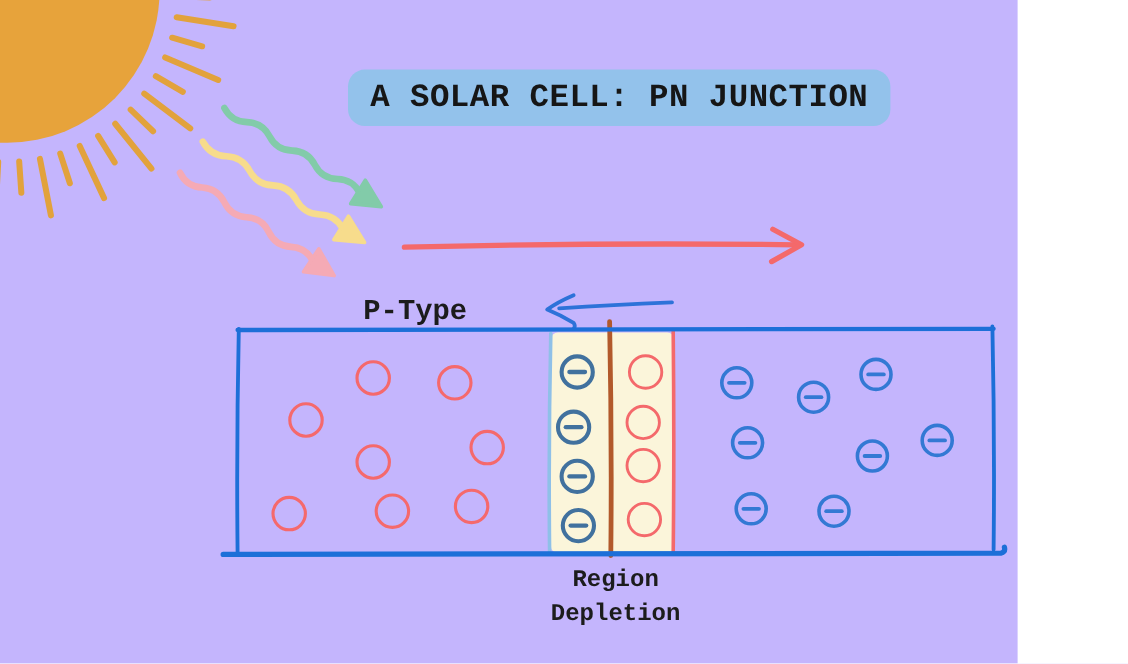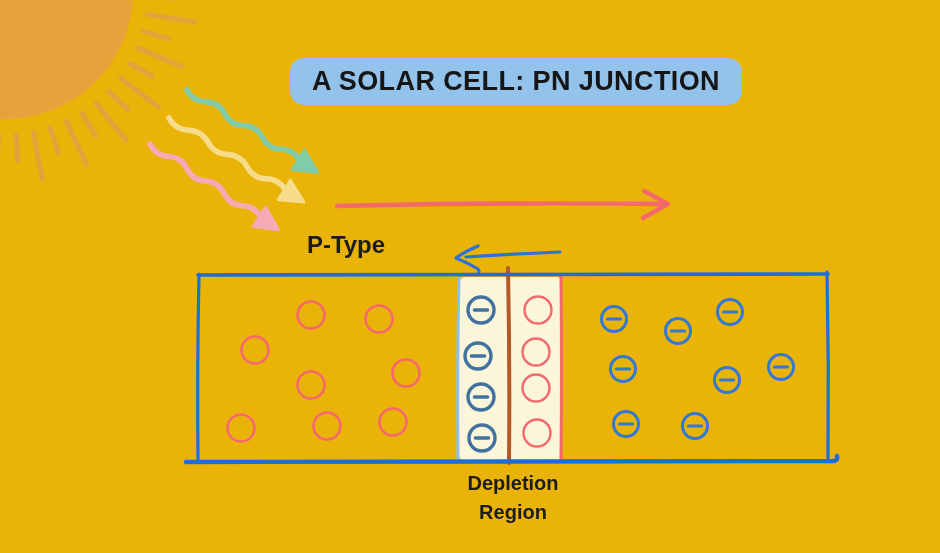--- a/index.html
+++ b/index.html
@@ -1,32 +1,32 @@
 <!DOCTYPE html>
 <html><head>
 <meta charset="utf-8">
 <style>
   html,body{margin:0;padding:0;background:#ffffff;}
   .stage{
-    position:relative;width:940px;height:553px;background:#eab308;
-    font-family:Liberation Sans, sans-serif;overflow:hidden;
+    position:relative;width:848px;height:553px;background:#c4b5fd;
+    font-family:Liberation Mono, monospace;overflow:hidden;
   }
   .stage svg{position:absolute;left:0;top:0;}
   .title-pill{
     position:absolute;left:290px;top:58px;width:452px;height:47px;
     background:#93C2EB;border-radius:14px;display:flex;align-items:center;justify-content:center;
   }
   .title-pill span{
     font-size:27px;font-weight:bold;color:#161616;letter-spacing:0.4px;white-space:nowrap;
   }
   .side-label{
     position:absolute;top:231px;width:110px;text-align:center;
     font-size:24px;font-weight:bold;color:#1c1c1c;
   }
-  .p-label{left:291px;}
+  .p-label{left:291px;margin-top:16px;}
   .n-label{left:639px;}
   .depletion-label{
     position:absolute;left:443px;top:469px;width:140px;text-align:center;
     font-size:20px;font-weight:bold;color:#1c1c1c;line-height:29px;
   }
 </style>
 </head>
 <body>
 
 <div class="stage">
@@ -138,16 +138,16 @@
       </g>
   </svg>
 
   <div class="title-pill">
     <span>A SOLAR CELL: PN JUNCTION</span>
   </div>
 
   <div class="side-label p-label">P-Type</div>
 
   <div class="depletion-label">
+    <div>Region</div>
     <div>Depletion</div>
-    <div>Region</div>
   </div>
 </div>
 
 </body></html>

